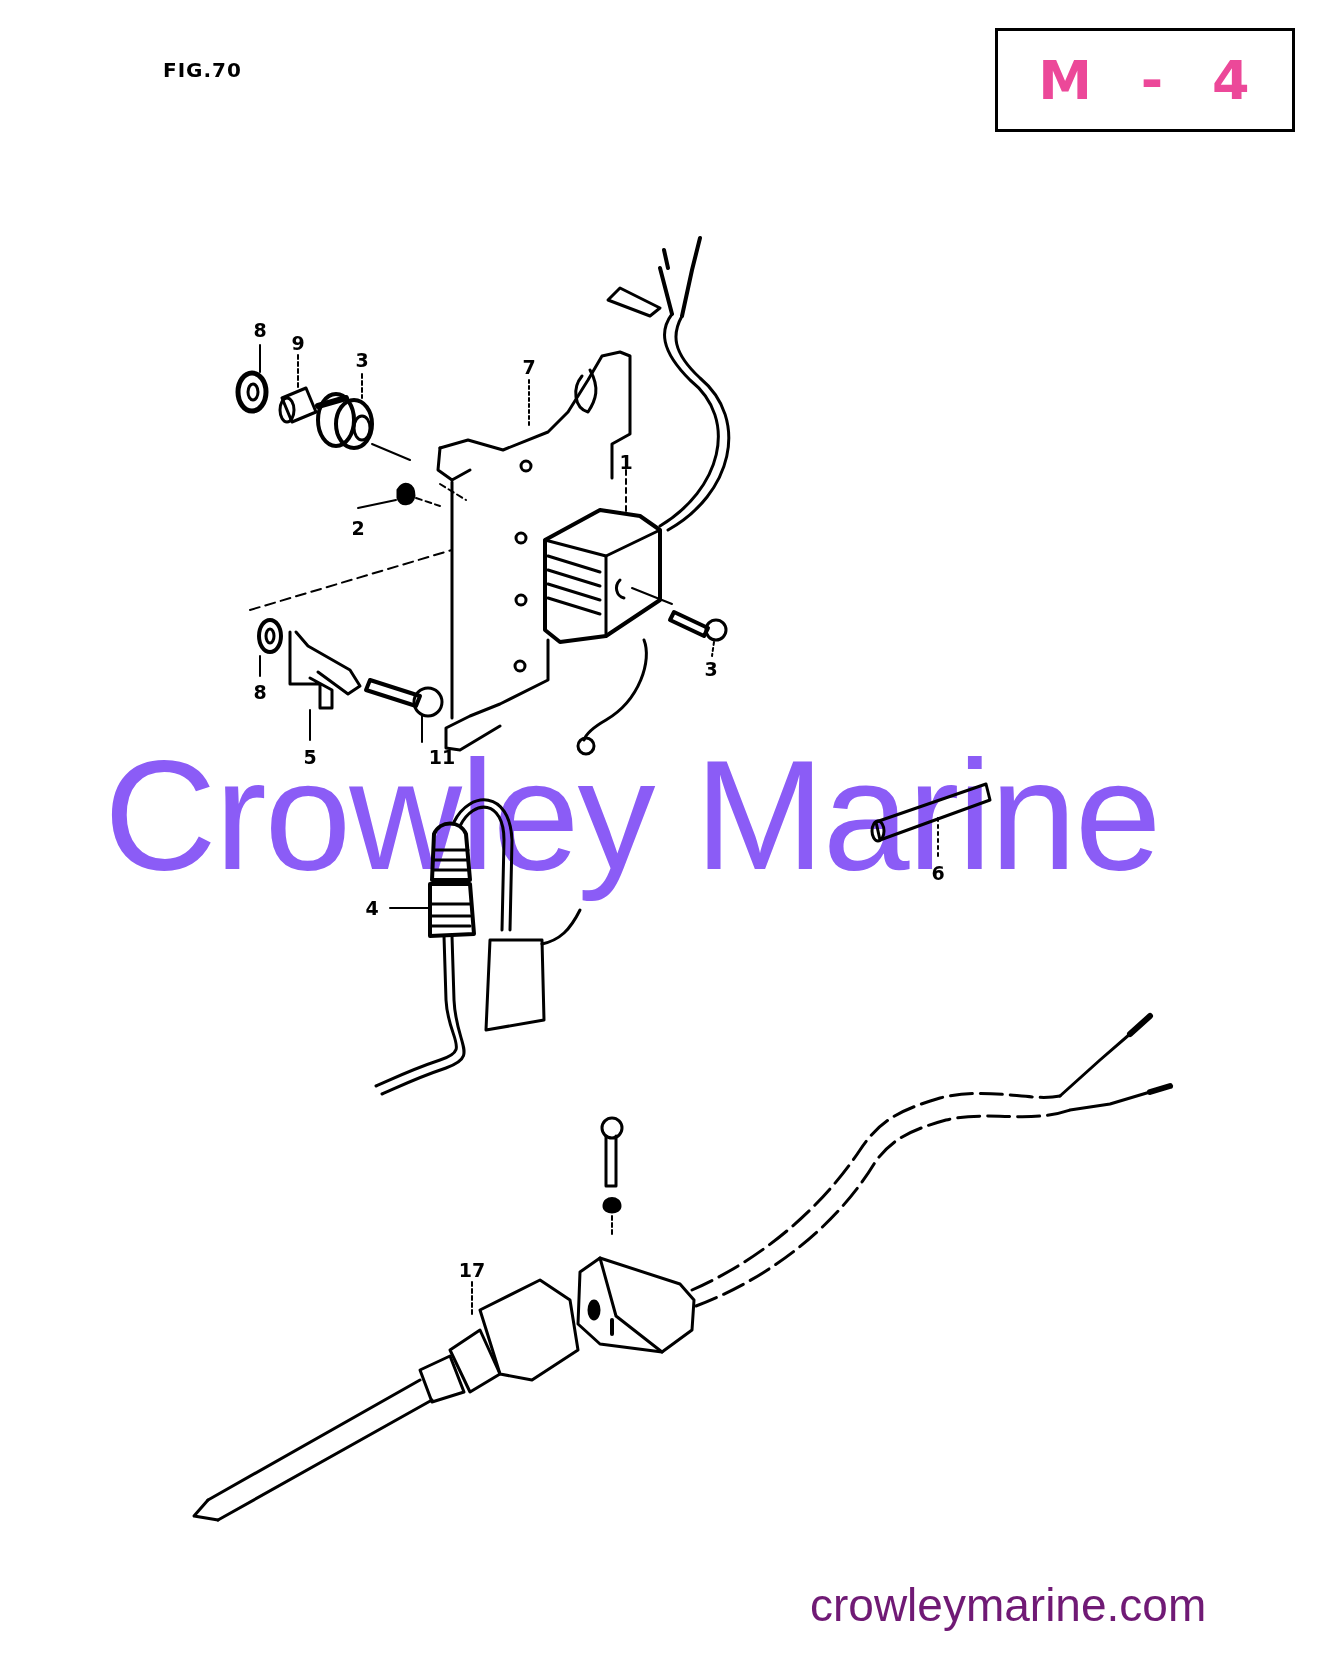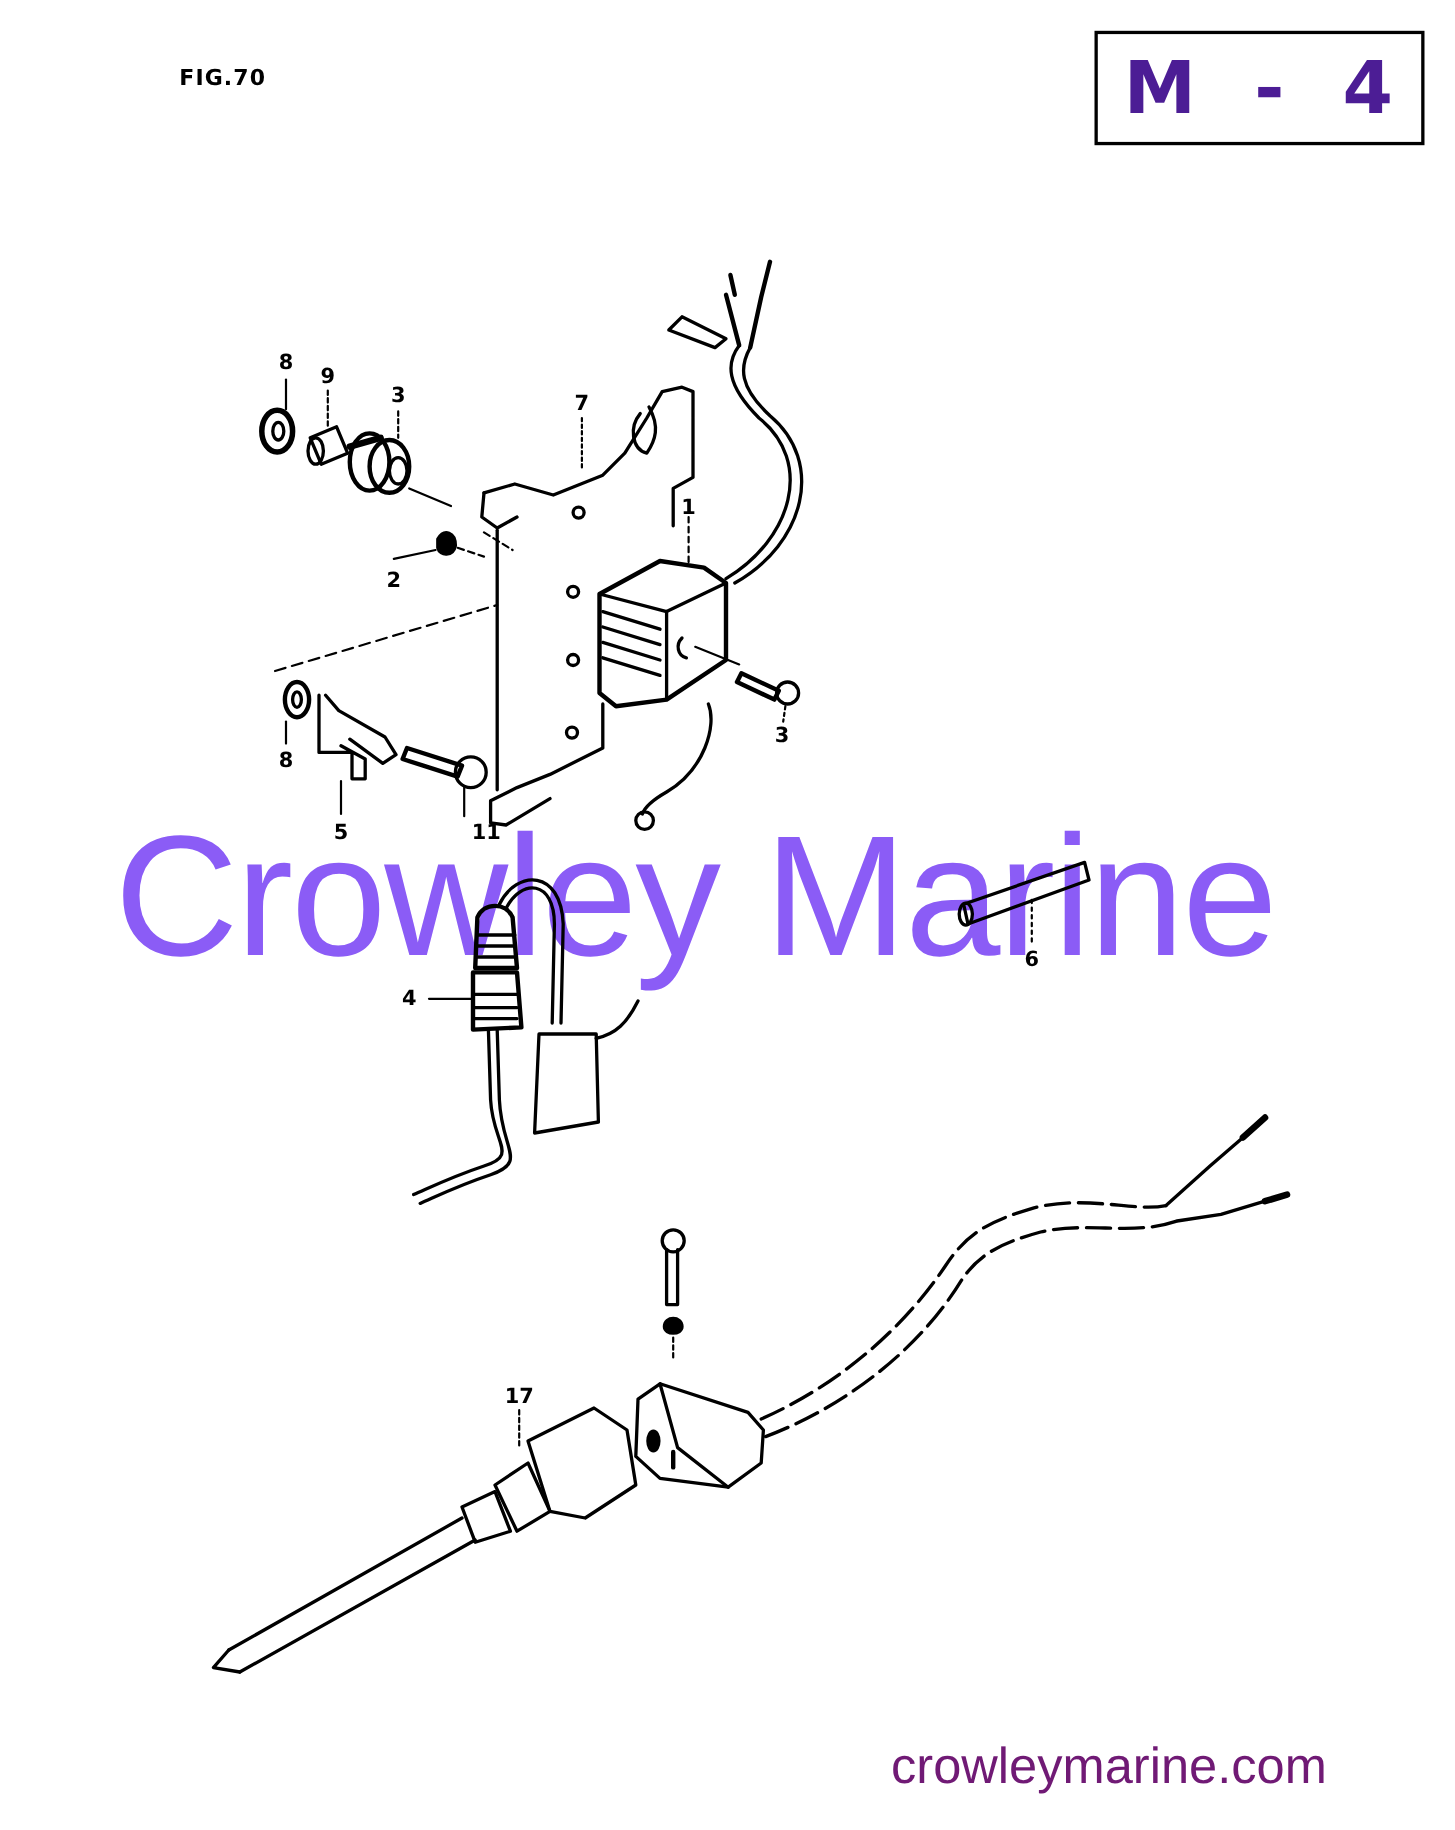--- a/index.html
+++ b/index.html
@@ -3,22 +3,22 @@
 <meta charset="utf-8">
 <style>
   html, body { margin: 0; padding: 0; background: #ffffff; }
   body { width: 1323px; height: 1664px; position: relative; overflow: hidden;
          font-family: "Liberation Sans", sans-serif; }
   .fig-title { position: absolute; left: 163px; top: 58px; font-family: "DejaVu Sans", sans-serif;
                font-weight: bold; font-size: 20px; letter-spacing: 1px; color: #000; }
   .section-box { position: absolute; left: 995px; top: 28px; width: 300px; height: 104px;
                  border: 3px solid #000; box-sizing: border-box; display: flex;
                  align-items: center; justify-content: center; }
-  .section-label { font-family: "DejaVu Sans", sans-serif; font-weight: bold; font-size: 66px;
-                   color: #4c1d95; letter-spacing: 2px; word-spacing: 26px; }
+  .section-label { font-family: "DejaVu Sans", sans-serif; font-weight: bold; font-size: 54px;
+                   color: #ec4899; letter-spacing: 2px; word-spacing: 26px; }
   .watermark { position: absolute; left: 104px; top: 726px; font-size: 156px; color: #8b5cf6;
                letter-spacing: -2px; white-space: nowrap; pointer-events: none; }
   .footer-url { position: absolute; left: 810px; top: 1578px; font-size: 46px; color: #701a75;
                 white-space: nowrap; }
   svg.diagram { position: absolute; left: 0; top: 0; }
   .callout { position: absolute; font-family: "DejaVu Sans", sans-serif; font-weight: bold;
              font-size: 19px; color: #000; line-height: 1; transform: translate(-50%, -50%); }
 </style>
 </head>
 <body>

